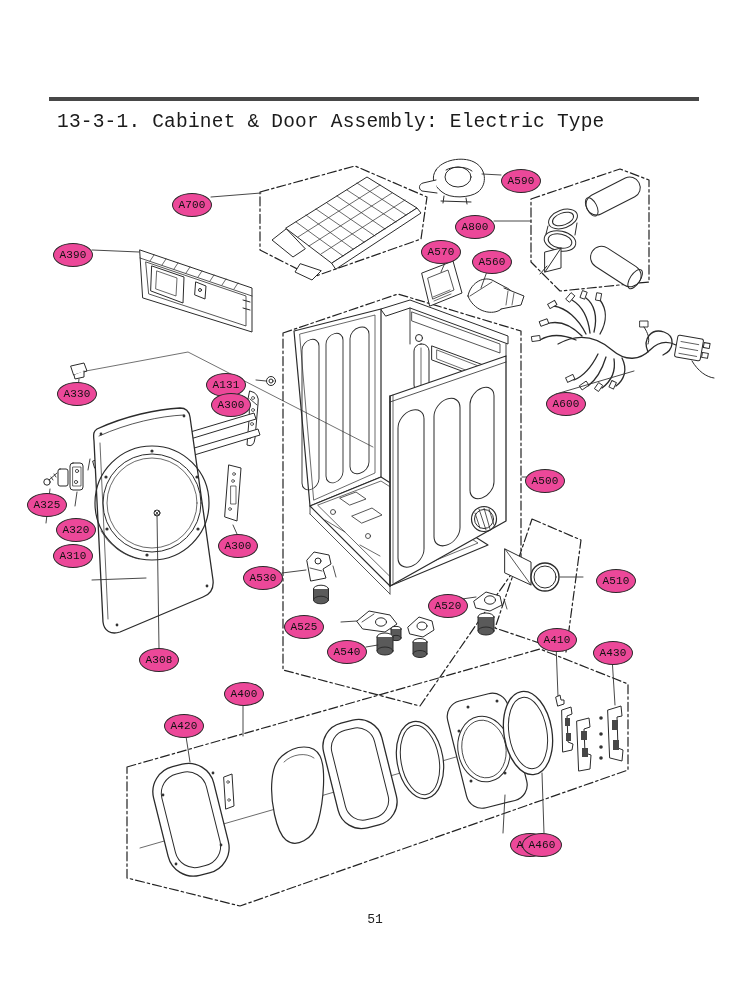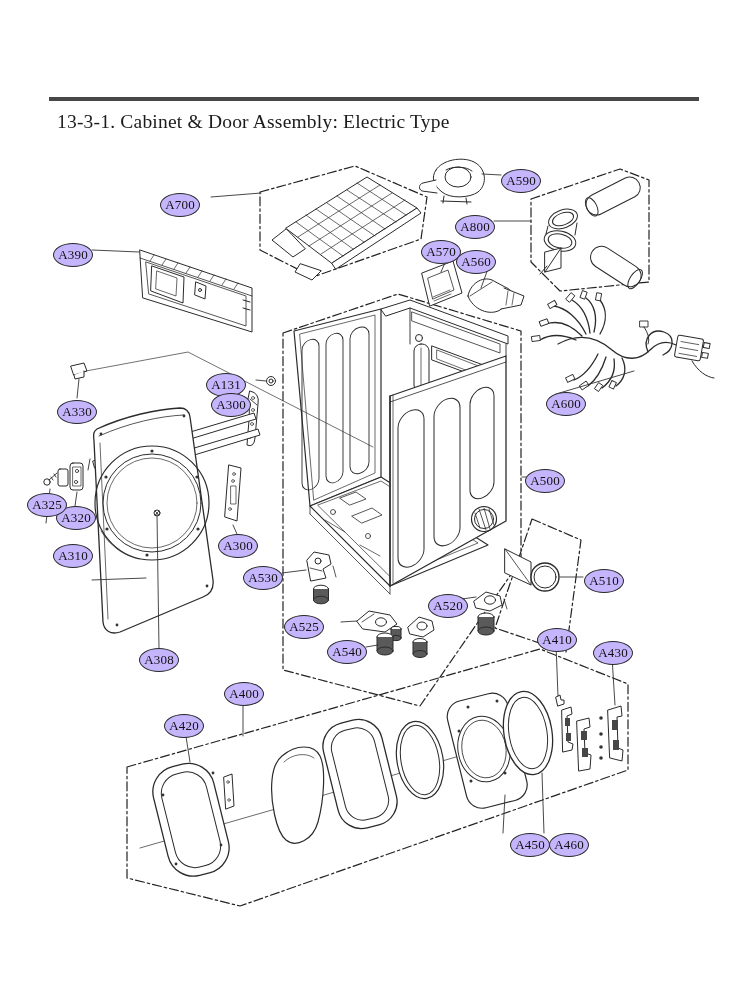--- a/index.html
+++ b/index.html
@@ -1,23 +1,23 @@
 <!DOCTYPE html>
 <html><head>
 <meta charset="utf-8">
 <style>
   html,body{margin:0;padding:0;background:#fff;}
   #page{position:relative;width:750px;height:982px;background:#ffffff;overflow:hidden;
-        font-family:Liberation Serif, serif;}
+        font-family:Liberation Mono, monospace;}
   .rule{position:absolute;left:49px;top:97px;width:650px;height:4px;background:#474747;}
   .title{position:absolute;left:57px;top:111px;font-size:19.5px;letter-spacing:.2px;color:#1b1b1b;white-space:nowrap;}
   #art{position:absolute;left:0;top:0;z-index:1;}
   .callout{position:absolute;width:40px;height:24px;box-sizing:border-box;border:1.3px solid #2a2a2a;
-           border-radius:50%;background:#c4b5fd;display:flex;align-items:center;justify-content:center;
-           font-size:13px;color:#111;z-index:5;letter-spacing:.2px;}
+           border-radius:50%;background:#ec4899;display:flex;align-items:center;justify-content:center;
+           font-size:11px;color:#111;z-index:5;letter-spacing:.2px;}
   .pageno{position:absolute;left:0;top:912px;width:750px;text-align:center;font-size:13px;color:#222;z-index:5;}
 </style>
 </head>
 <body>
 
 <div id="page">
 
   <div class="rule"></div>
   <div class="title">13-3-1. Cabinet &amp; Door Assembly: Electric Type</div>
 
@@ -392,41 +392,42 @@
         <path d="M366,647 L378,645"></path>
         <path d="M159,648 L157,514"></path>
         <path d="M243,698 L243,736"></path>
         <path d="M185,730 L190,762"></path>
         <path d="M503,833 L505,795"></path>
         <path d="M544,833 L542,773"></path>
       </g>
     </g>
   </svg>
 
-  <div class="callout" style="left:160px;top:193px">A700</div>
+  <div class="callout" style="left:172px;top:193px">A700</div>
   <div class="callout" style="left:501px;top:169px">A590</div>
   <div class="callout" style="left:455px;top:215px">A800</div>
   <div class="callout" style="left:53px;top:243px">A390</div>
   <div class="callout" style="left:421px;top:240px">A570</div>
-  <div class="callout" style="left:456px;top:250px">A560</div>
-  <div class="callout" style="left:57px;top:400px">A330</div>
+  <div class="callout" style="left:472px;top:250px">A560</div>
+  <div class="callout" style="left:57px;top:382px">A330</div>
   <div class="callout" style="left:206px;top:373px">A131</div>
   <div class="callout" style="left:211px;top:393px">A300</div>
   <div class="callout" style="left:546px;top:392px">A600</div>
   <div class="callout" style="left:525px;top:469px">A500</div>
-  <div class="callout" style="left:56px;top:506px">A320</div>
+  <div class="callout" style="left:56px;top:518px">A320</div>
   <div class="callout" style="left:27px;top:493px">A325</div>
   <div class="callout" style="left:218px;top:534px">A300</div>
   <div class="callout" style="left:53px;top:544px">A310</div>
   <div class="callout" style="left:243px;top:566px">A530</div>
-  <div class="callout" style="left:584px;top:569px">A510</div>
+  <div class="callout" style="left:596px;top:569px">A510</div>
   <div class="callout" style="left:428px;top:594px">A520</div>
   <div class="callout" style="left:284px;top:615px">A525</div>
   <div class="callout" style="left:537px;top:628px">A410</div>
   <div class="callout" style="left:593px;top:641px">A430</div>
   <div class="callout" style="left:327px;top:640px">A540</div>
   <div class="callout" style="left:139px;top:648px">A308</div>
   <div class="callout" style="left:224px;top:682px">A400</div>
   <div class="callout" style="left:164px;top:714px">A420</div>
   <div class="callout" style="left:510px;top:833px">A450</div>
-  <div class="callout" style="left:549px;top:833px">A460</div>
-
+  <div class="callout" style="left:522px;top:833px">A460</div>
+
+  <div class="pageno">51</div>
 </div>
 
 </body></html>

